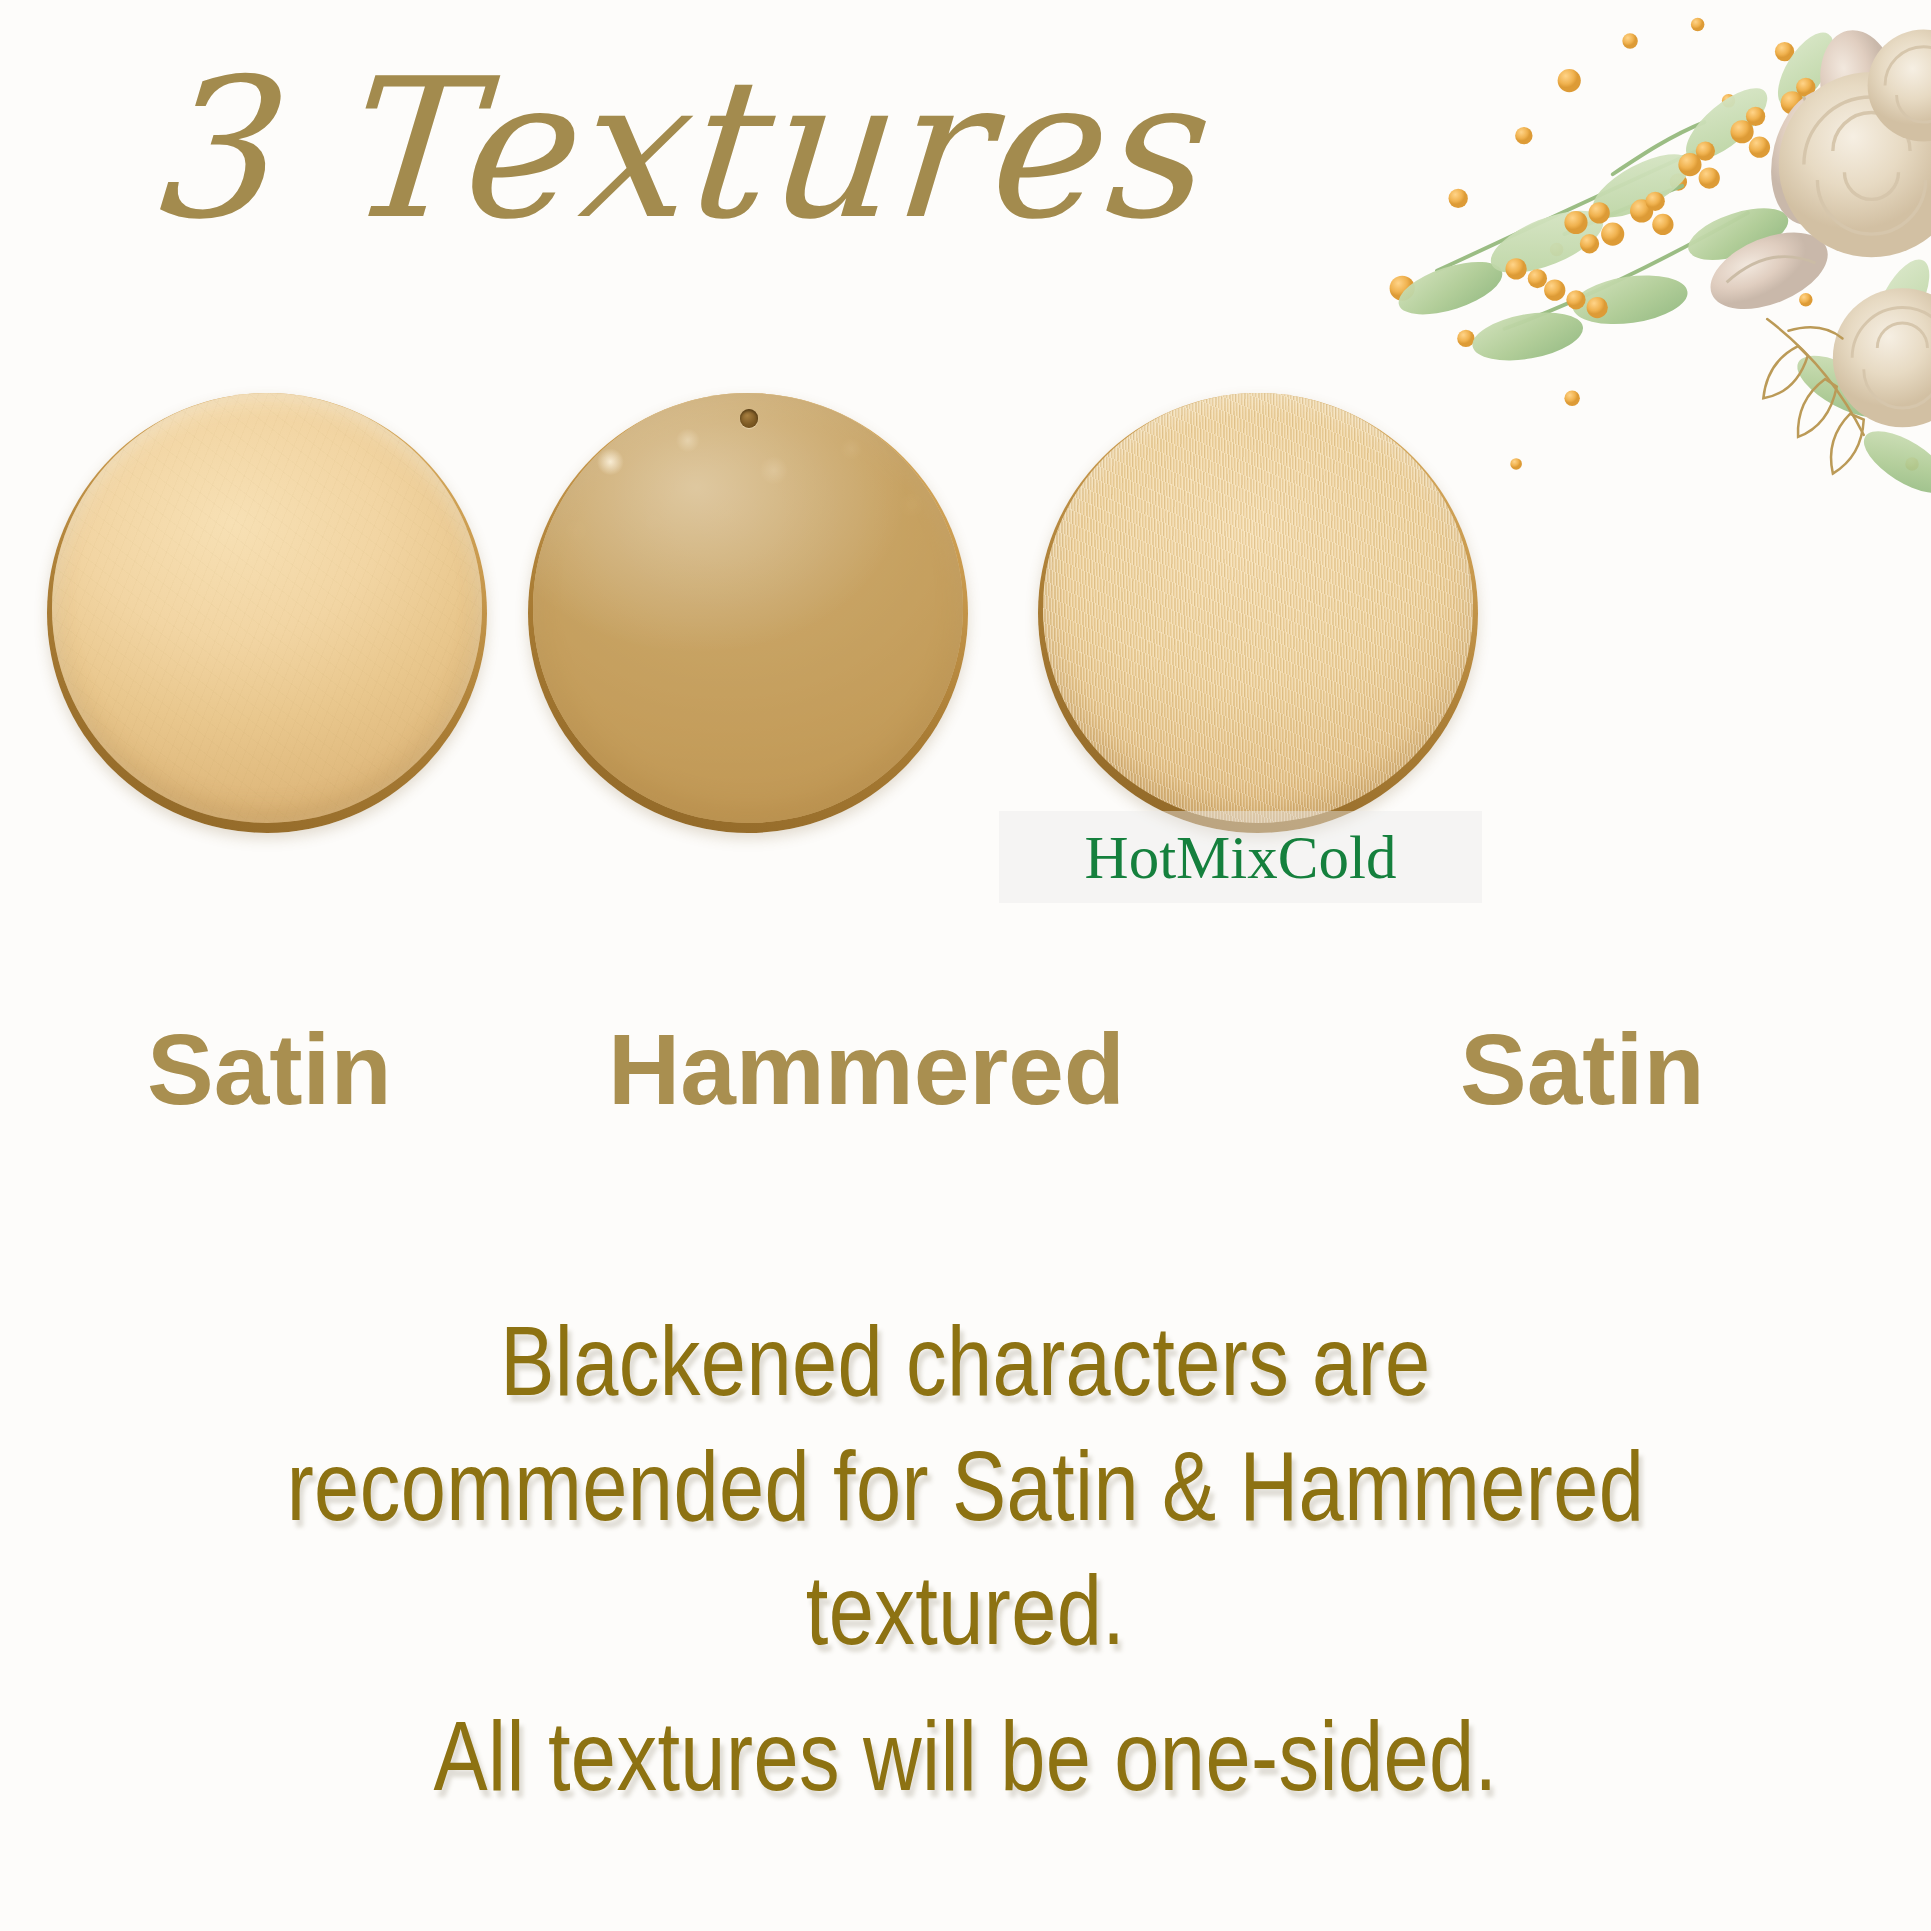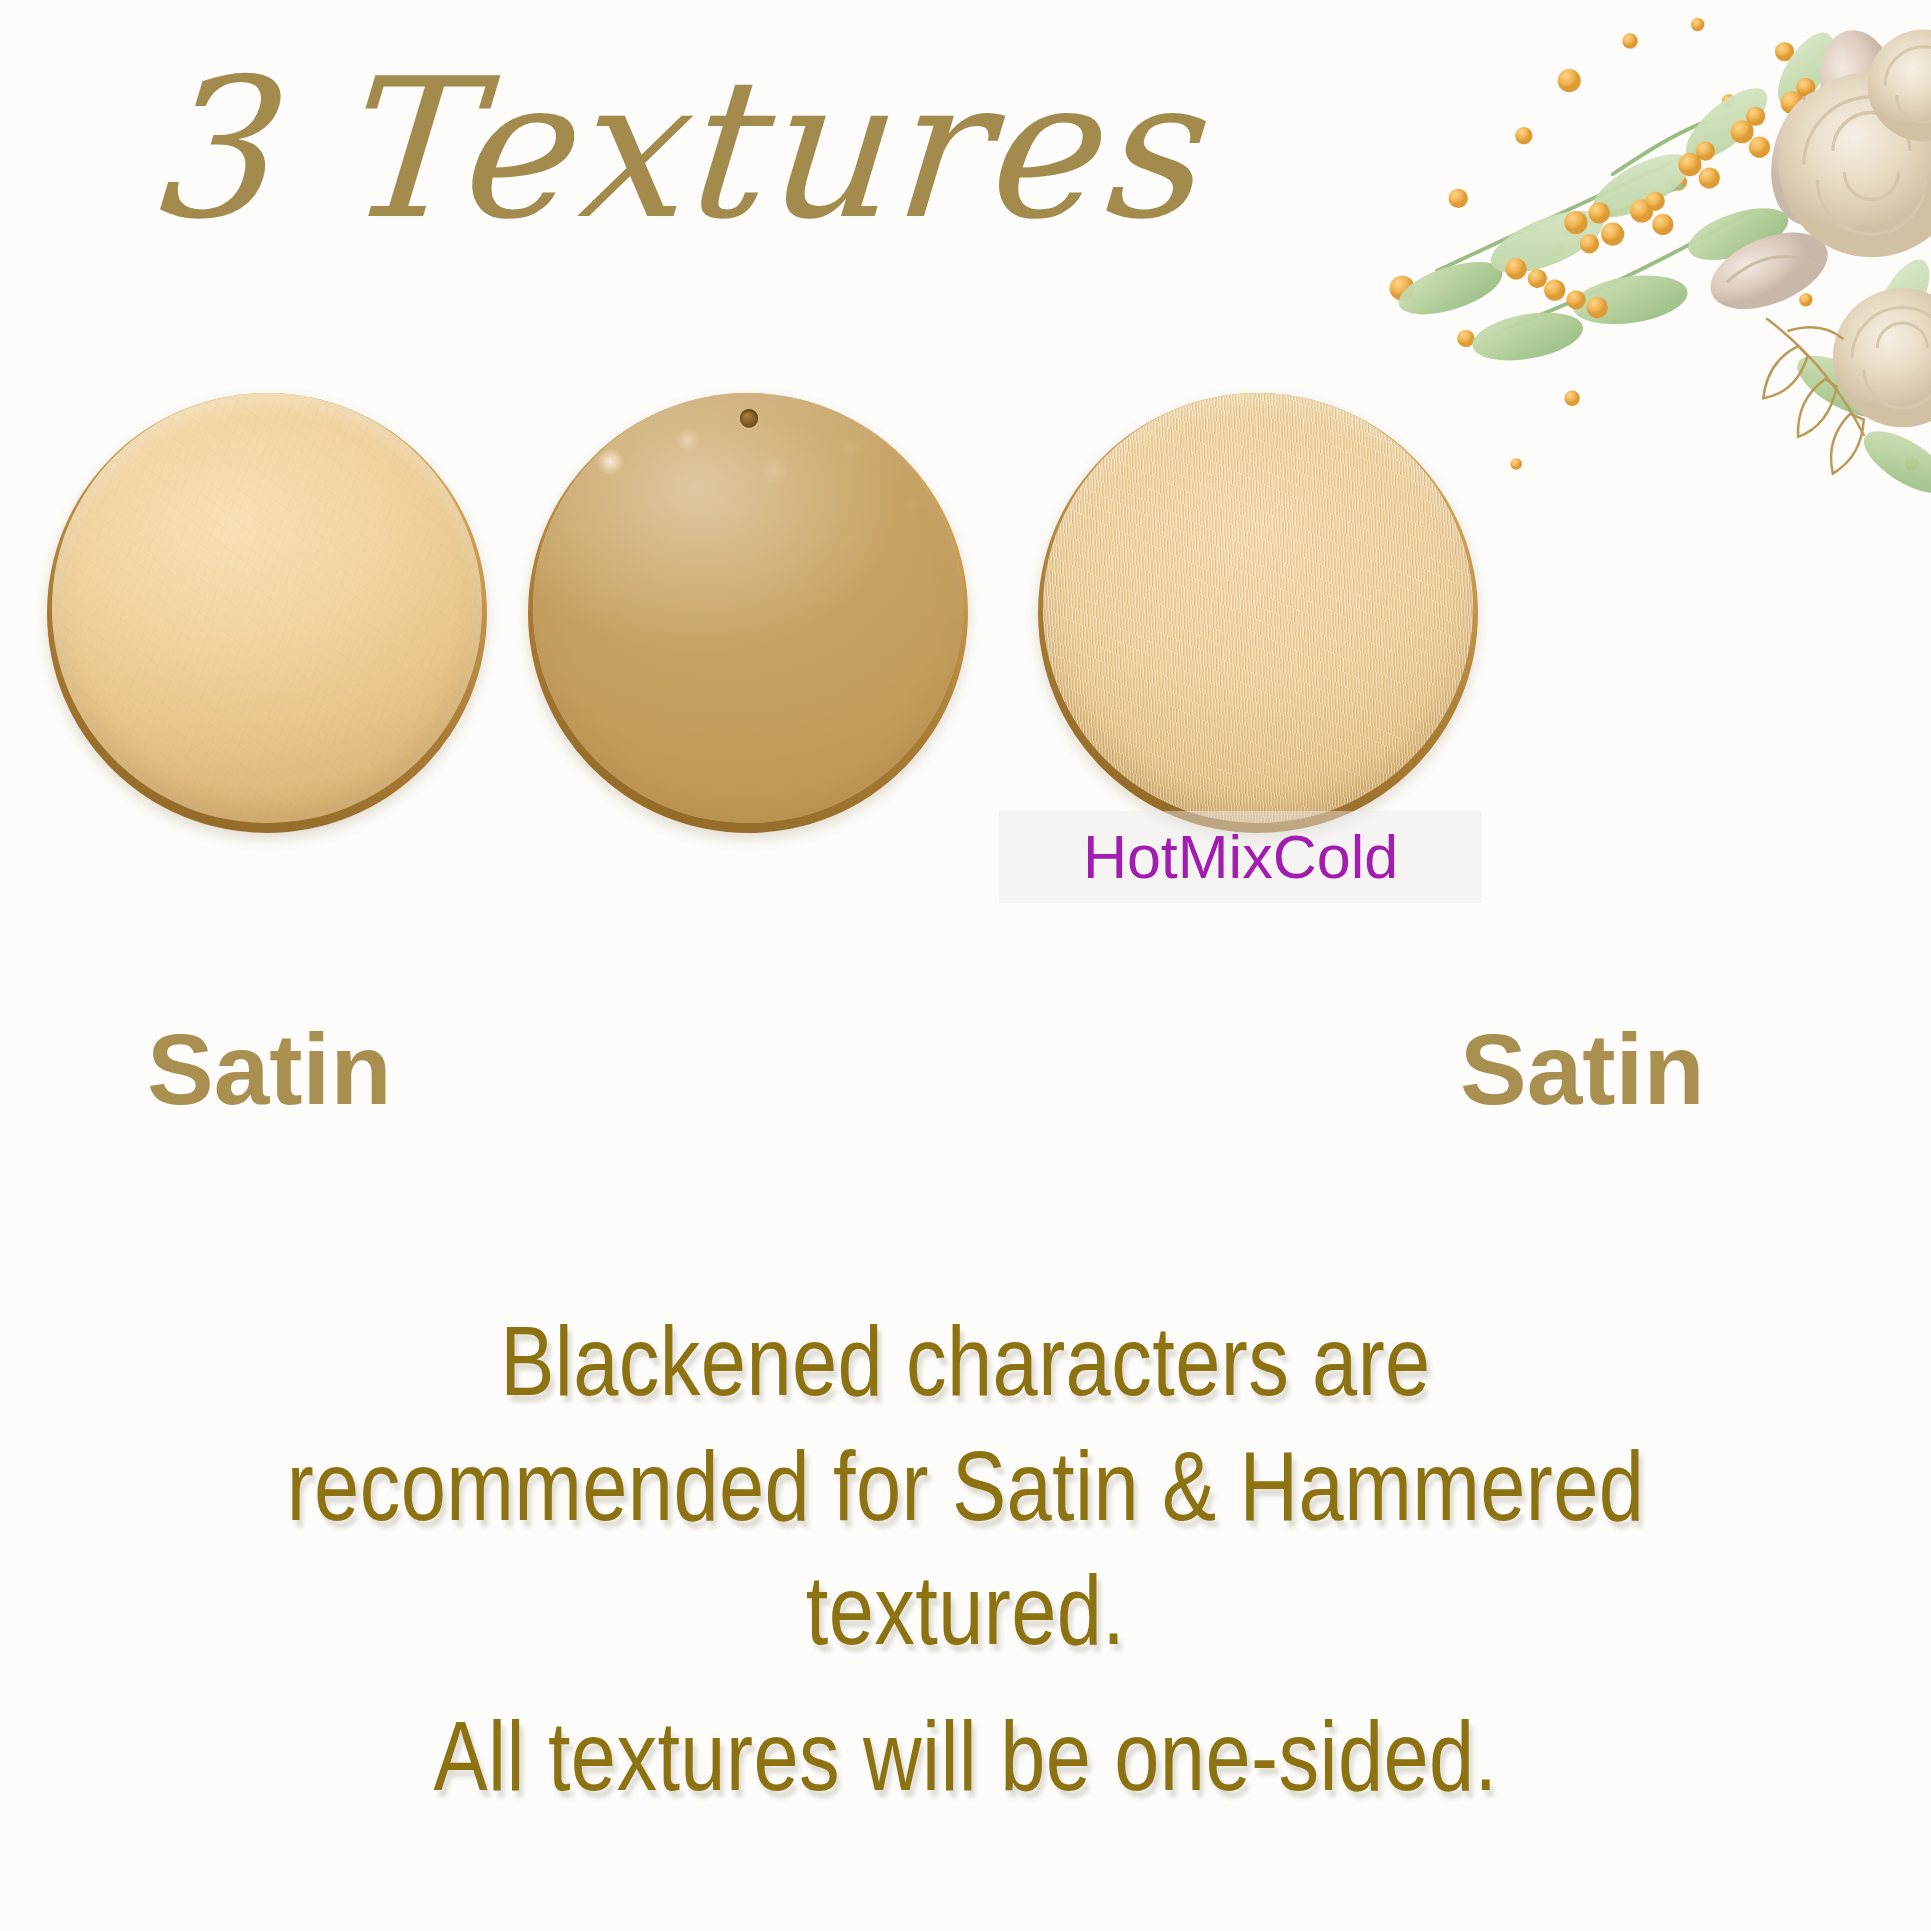--- a/index.html
+++ b/index.html
@@ -205,24 +205,24 @@
     top: 811px;
     width: 483px;
     height: 92px;
     background: rgba(235,235,235,0.45);
     display: flex;
     align-items: center;
     justify-content: center;
     z-index: 9;
   }
   #watermark span {
-    font-family: Liberation Sans, sans-serif;
+    font-family: Liberation Serif, serif;
     font-size: 61px;
     font-weight: 400;
-    color: #a21caf;
+    color: #15803d;
     letter-spacing: 0px;
     line-height: 1;
   }
 
   
   #labels {
     position: absolute;
     left: 0;
     top: 1019px;
     width: 1931px;
@@ -426,20 +426,21 @@
       </div>
     </div>
   </div>
 
   <div id="watermark">
     <span>HotMixCold</span>
   </div>
 
   <div id="labels">
     <div class="tex-label l-shiny">Satin</div>
+    <div class="tex-label l-hammered">Hammered</div>
     <div class="tex-label l-satin">Satin</div>
   </div>
 
   <div id="note">
     <span class="nline">Blackened characters are</span>
     <span class="nline">recommended for Satin &amp; Hammered</span>
     <span class="nline">textured.</span>
     <span class="nline gap">All textures will be one-sided.</span>
   </div>
 

